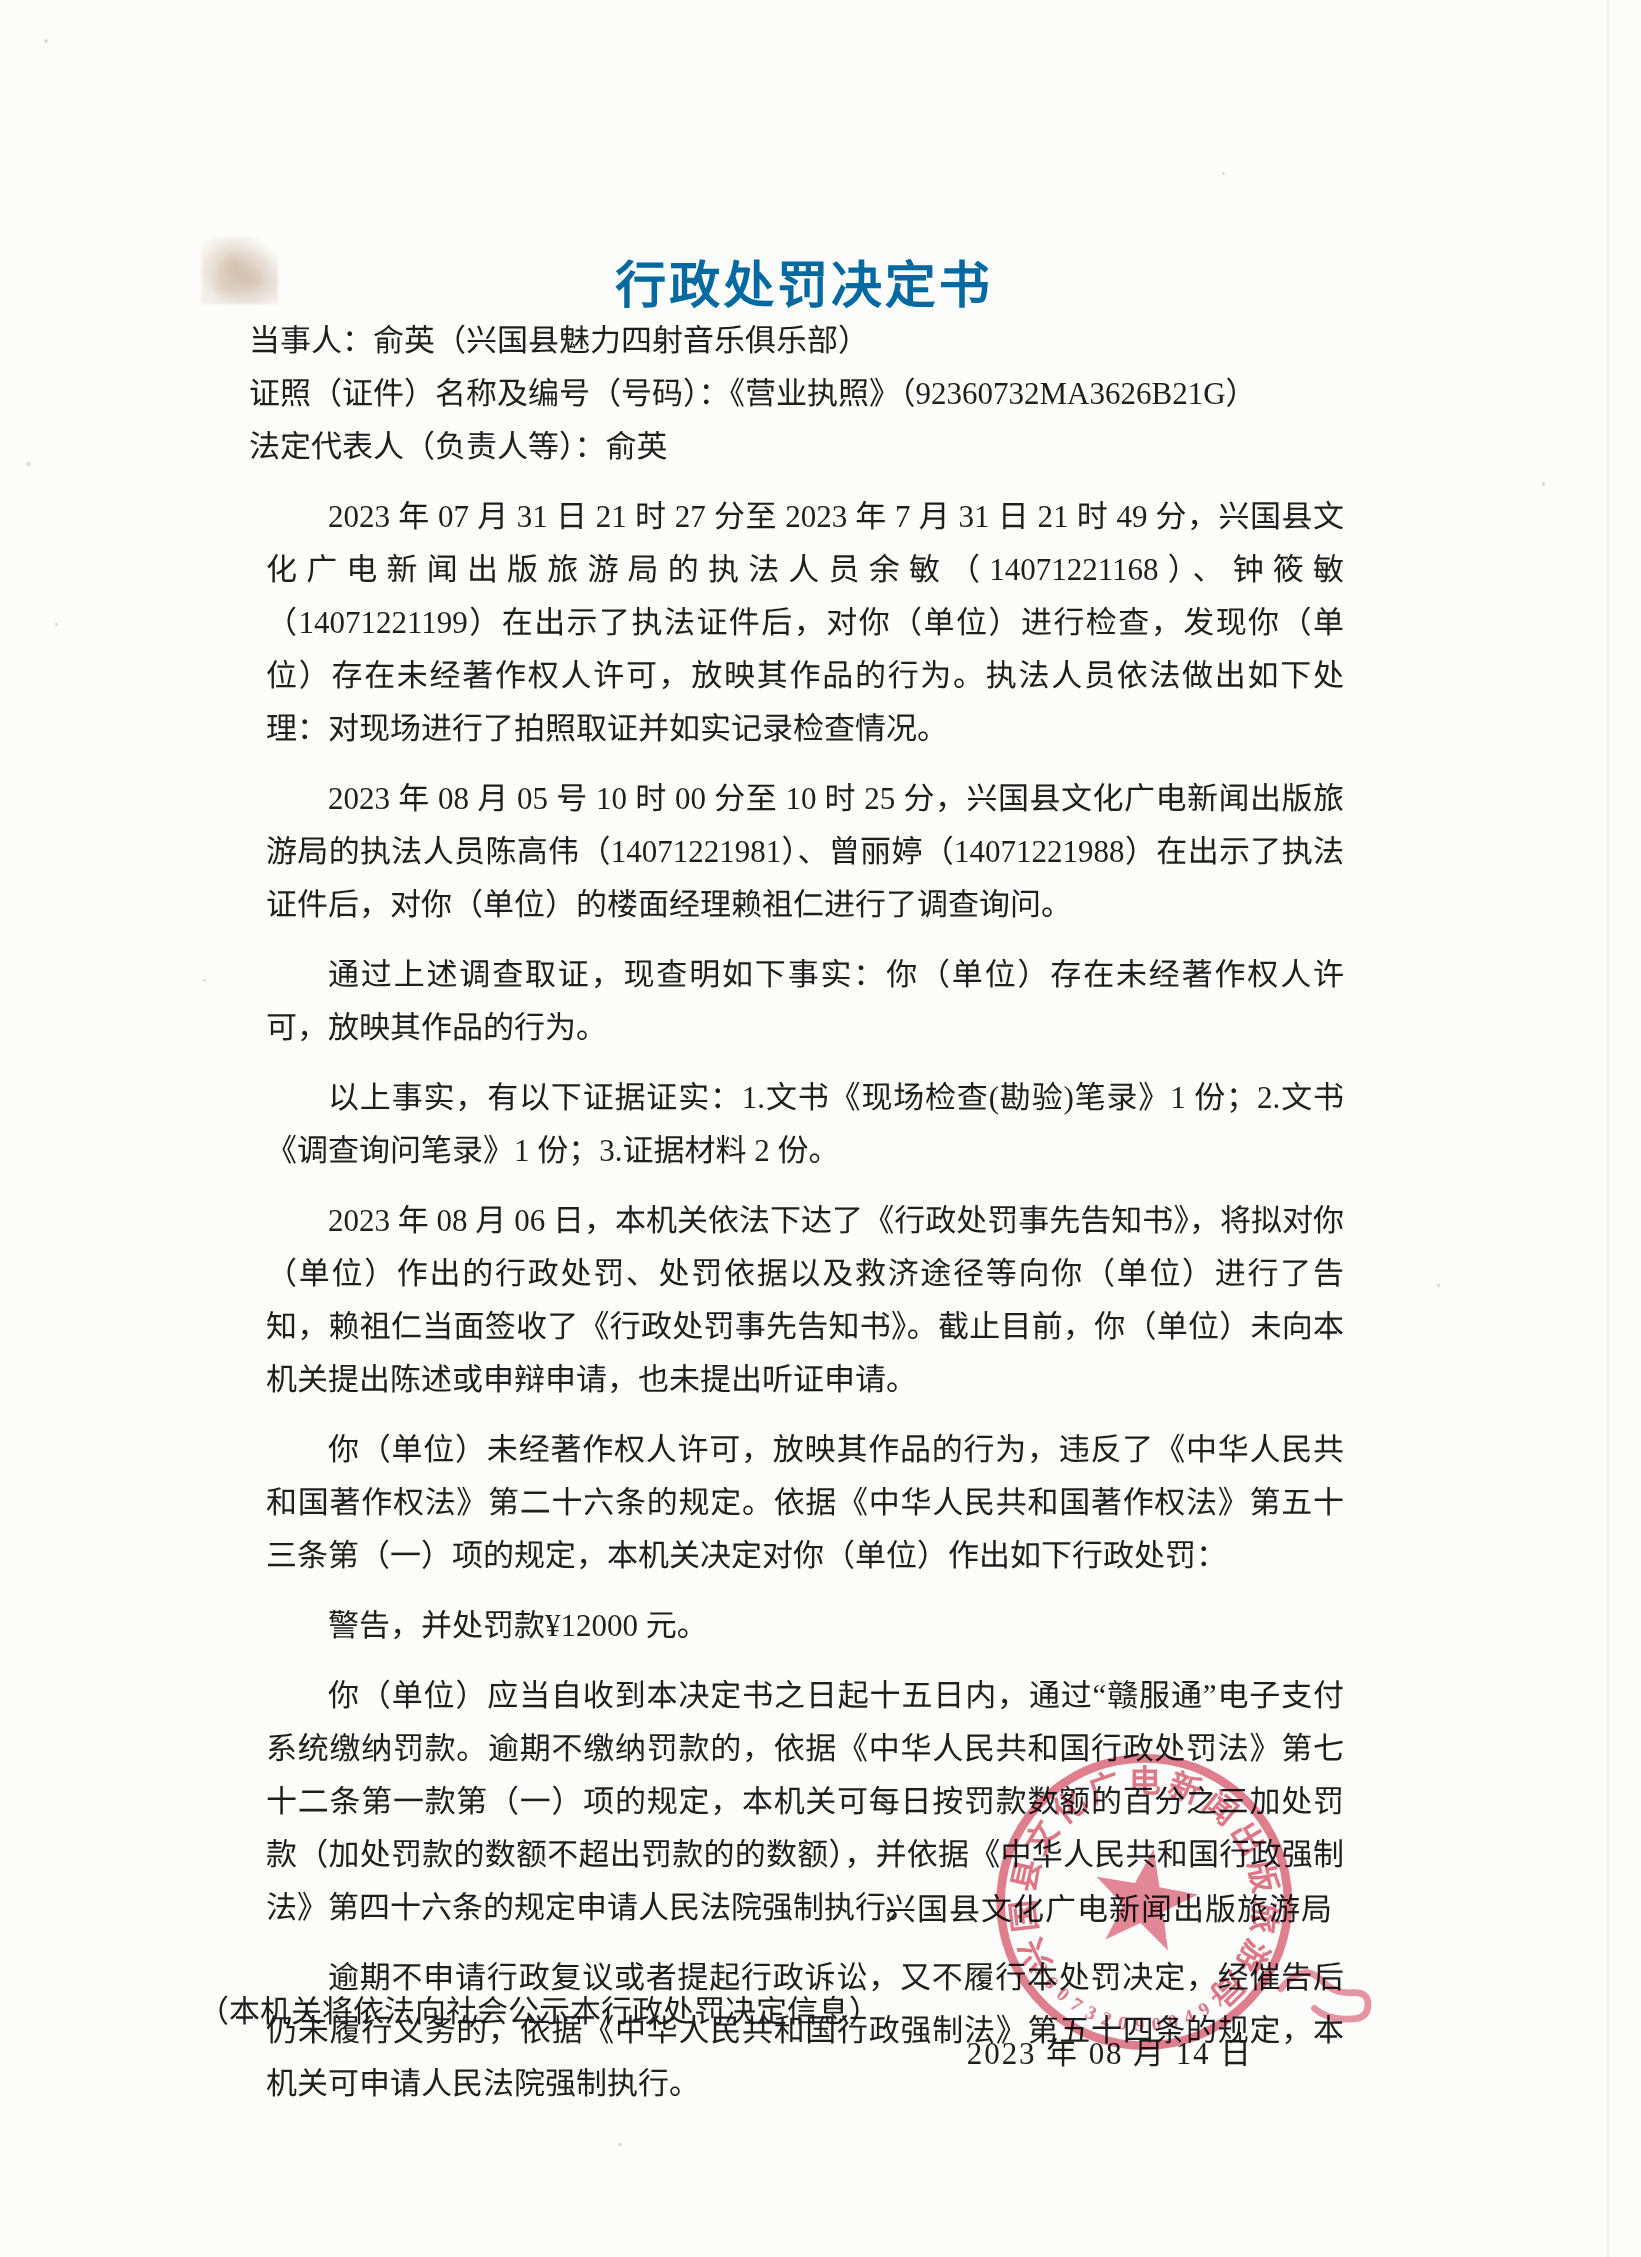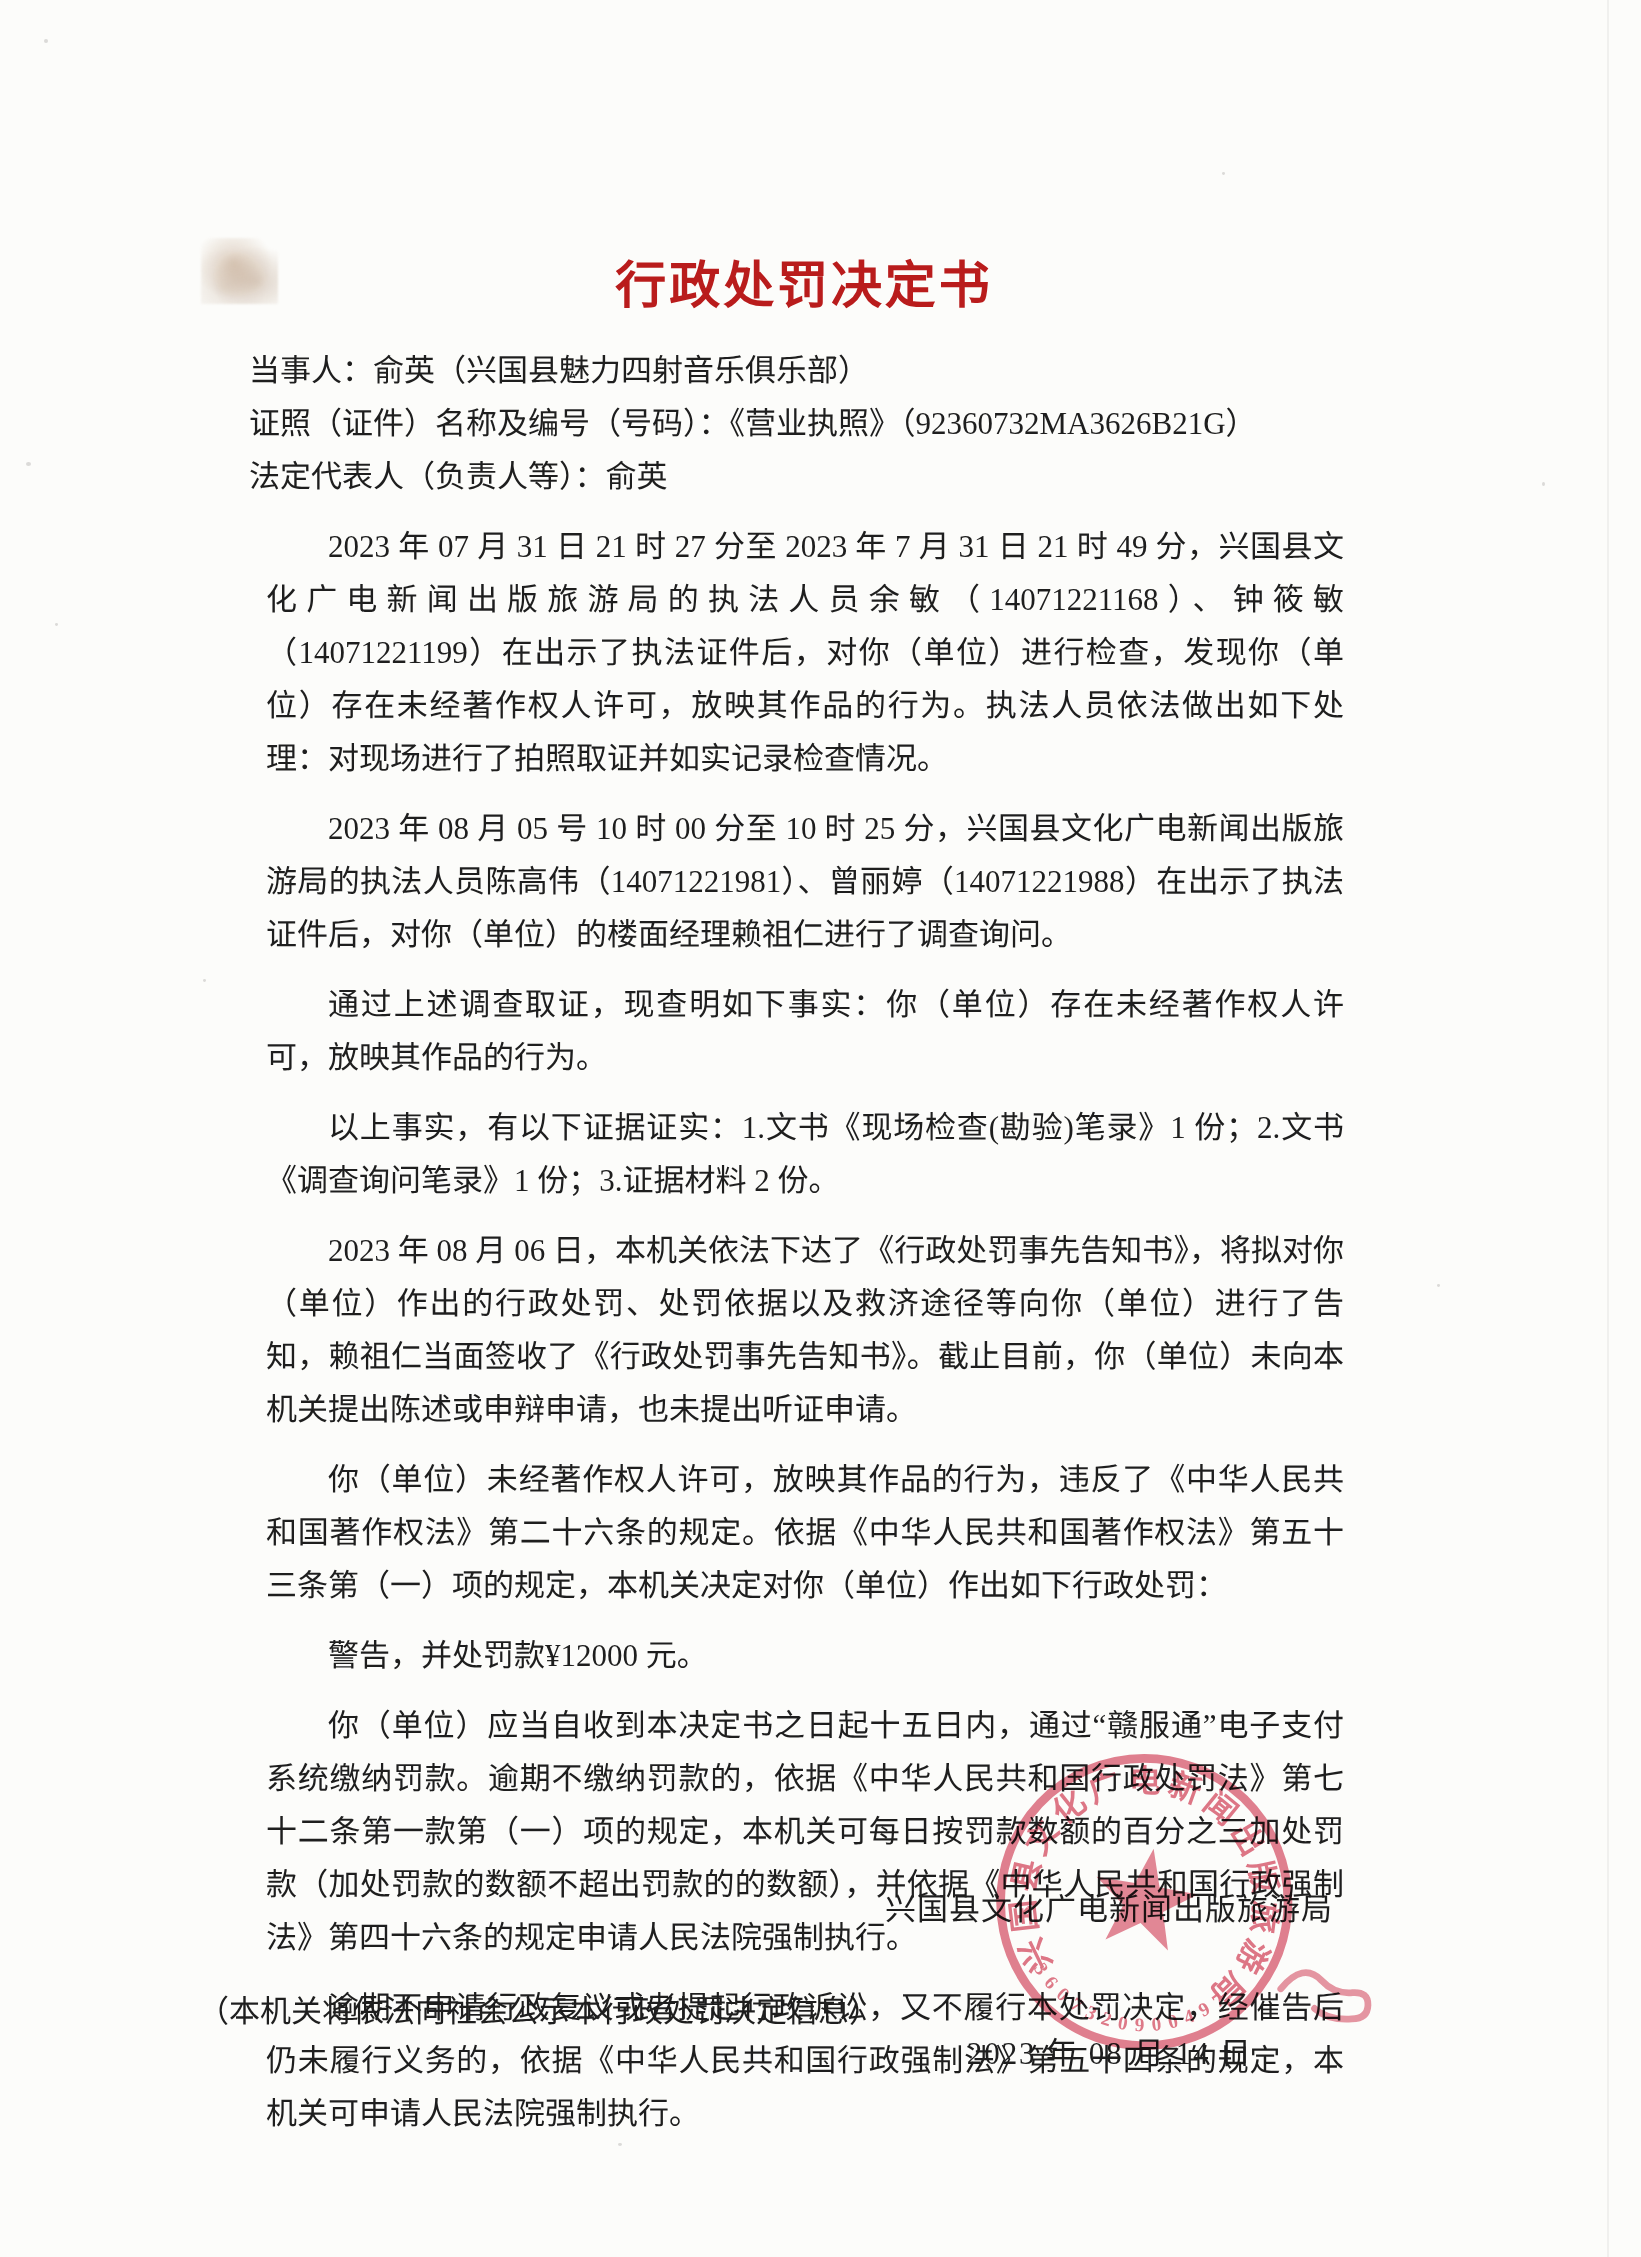--- a/index.html
+++ b/index.html
@@ -13,28 +13,28 @@
     overflow: hidden;
   }
   
   .edge-line {
     position: absolute; left: 1607px; top: 0; width: 1.9px; height: 100%;
     background: rgba(140,140,140,.10);
   }
   .doc-title {
     position: absolute; top: 210px; left: 249px; width: 1110px;
     text-align: center; font-size: 51px; font-weight: 700;
-    letter-spacing: 2.9px; color: #b91c1c;
+    letter-spacing: 2.9px; color: #0369a1;
   }
   .doc-number {
     position: absolute; top: 290px; right: 294px;
     font-size: 31px; letter-spacing: 1px;
   }
   .doc-body {
-    position: absolute; top: 344px; left: 249px; width: 1112px;
+    position: absolute; top: 314px; left: 249px; width: 1112px;
     font-size: 31px; line-height: 53px; text-align: justify;
   }
   .party-line { margin: 0; }
   .para { margin: 17px; text-indent: 2em; }
   .sig-agency {
     position: absolute; top: 1884px; right: 308px;
     font-size: 31px; letter-spacing: 1px;
   }
   .sig-date {
     position: absolute; top: 1992px; right: 388px;

